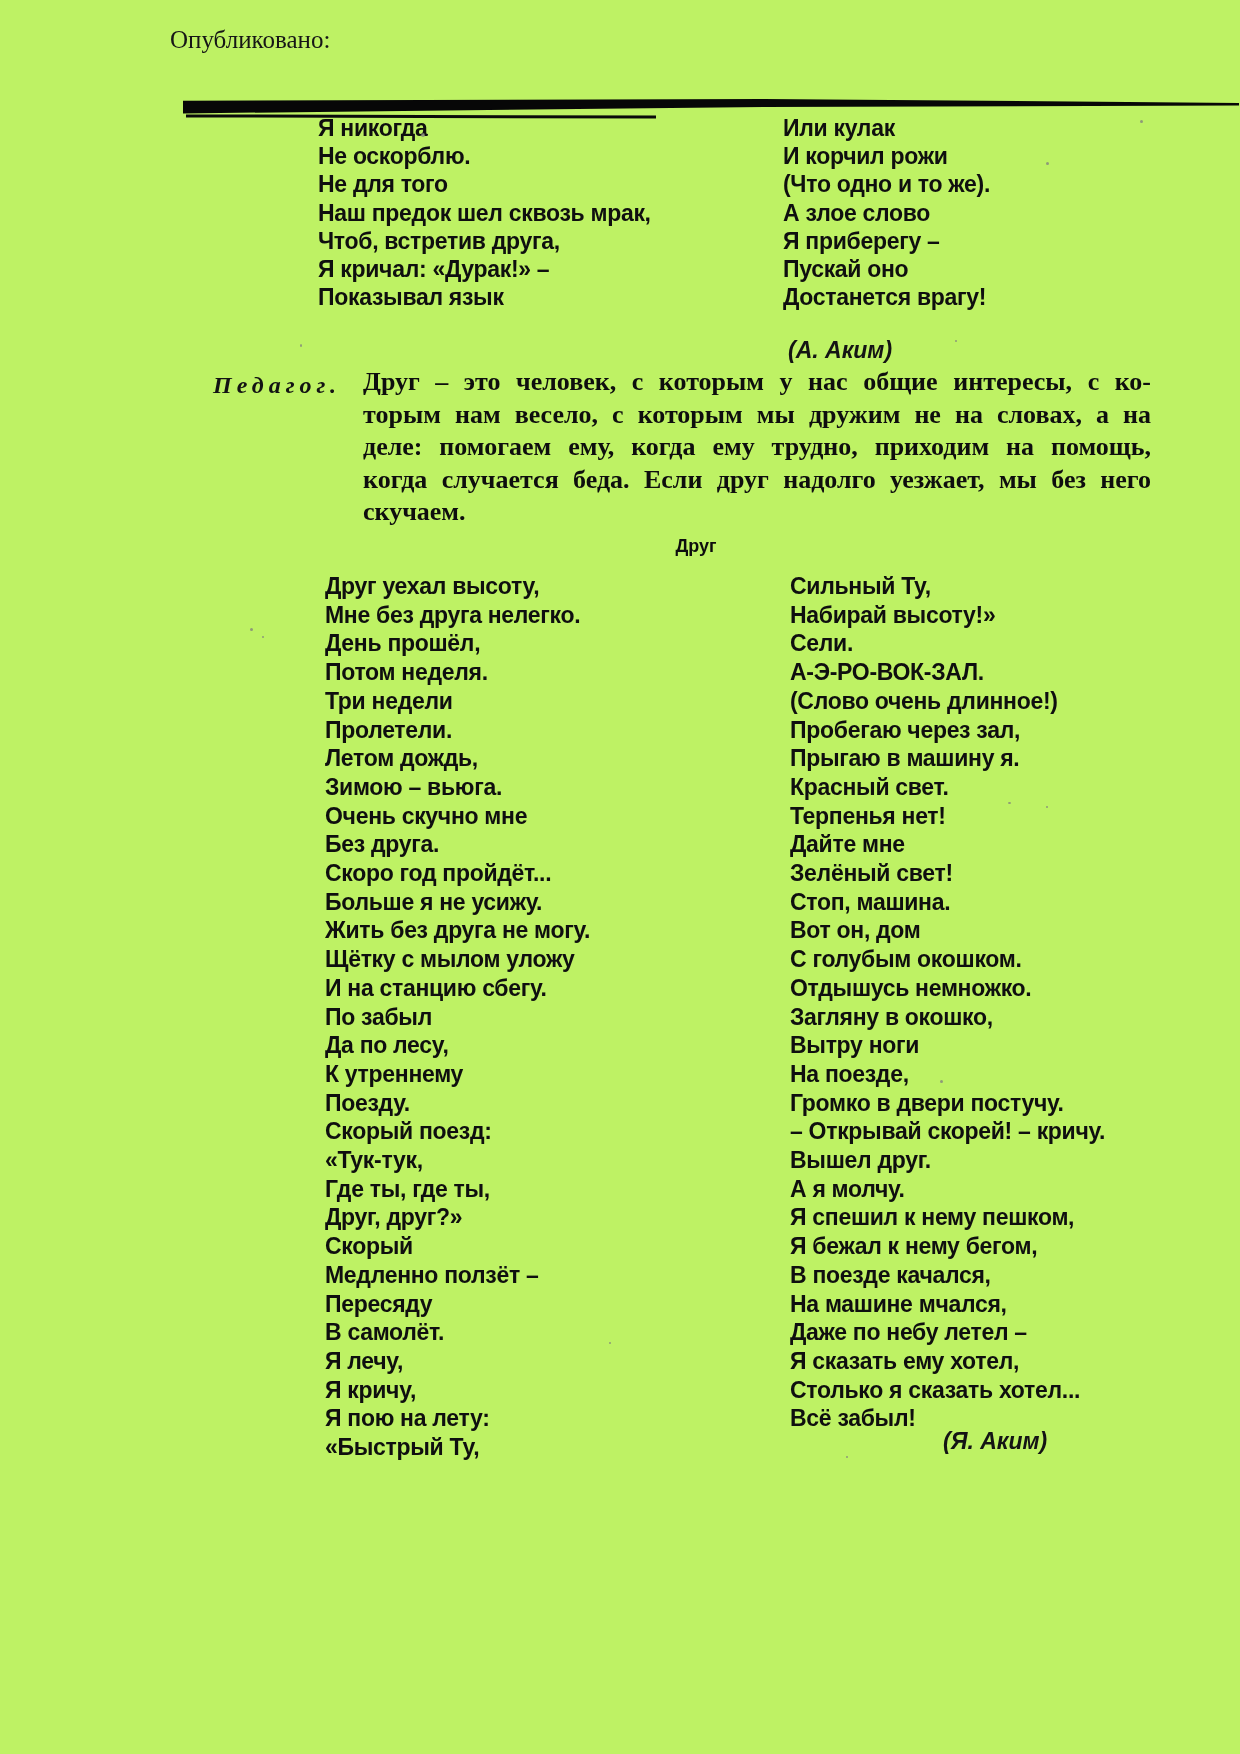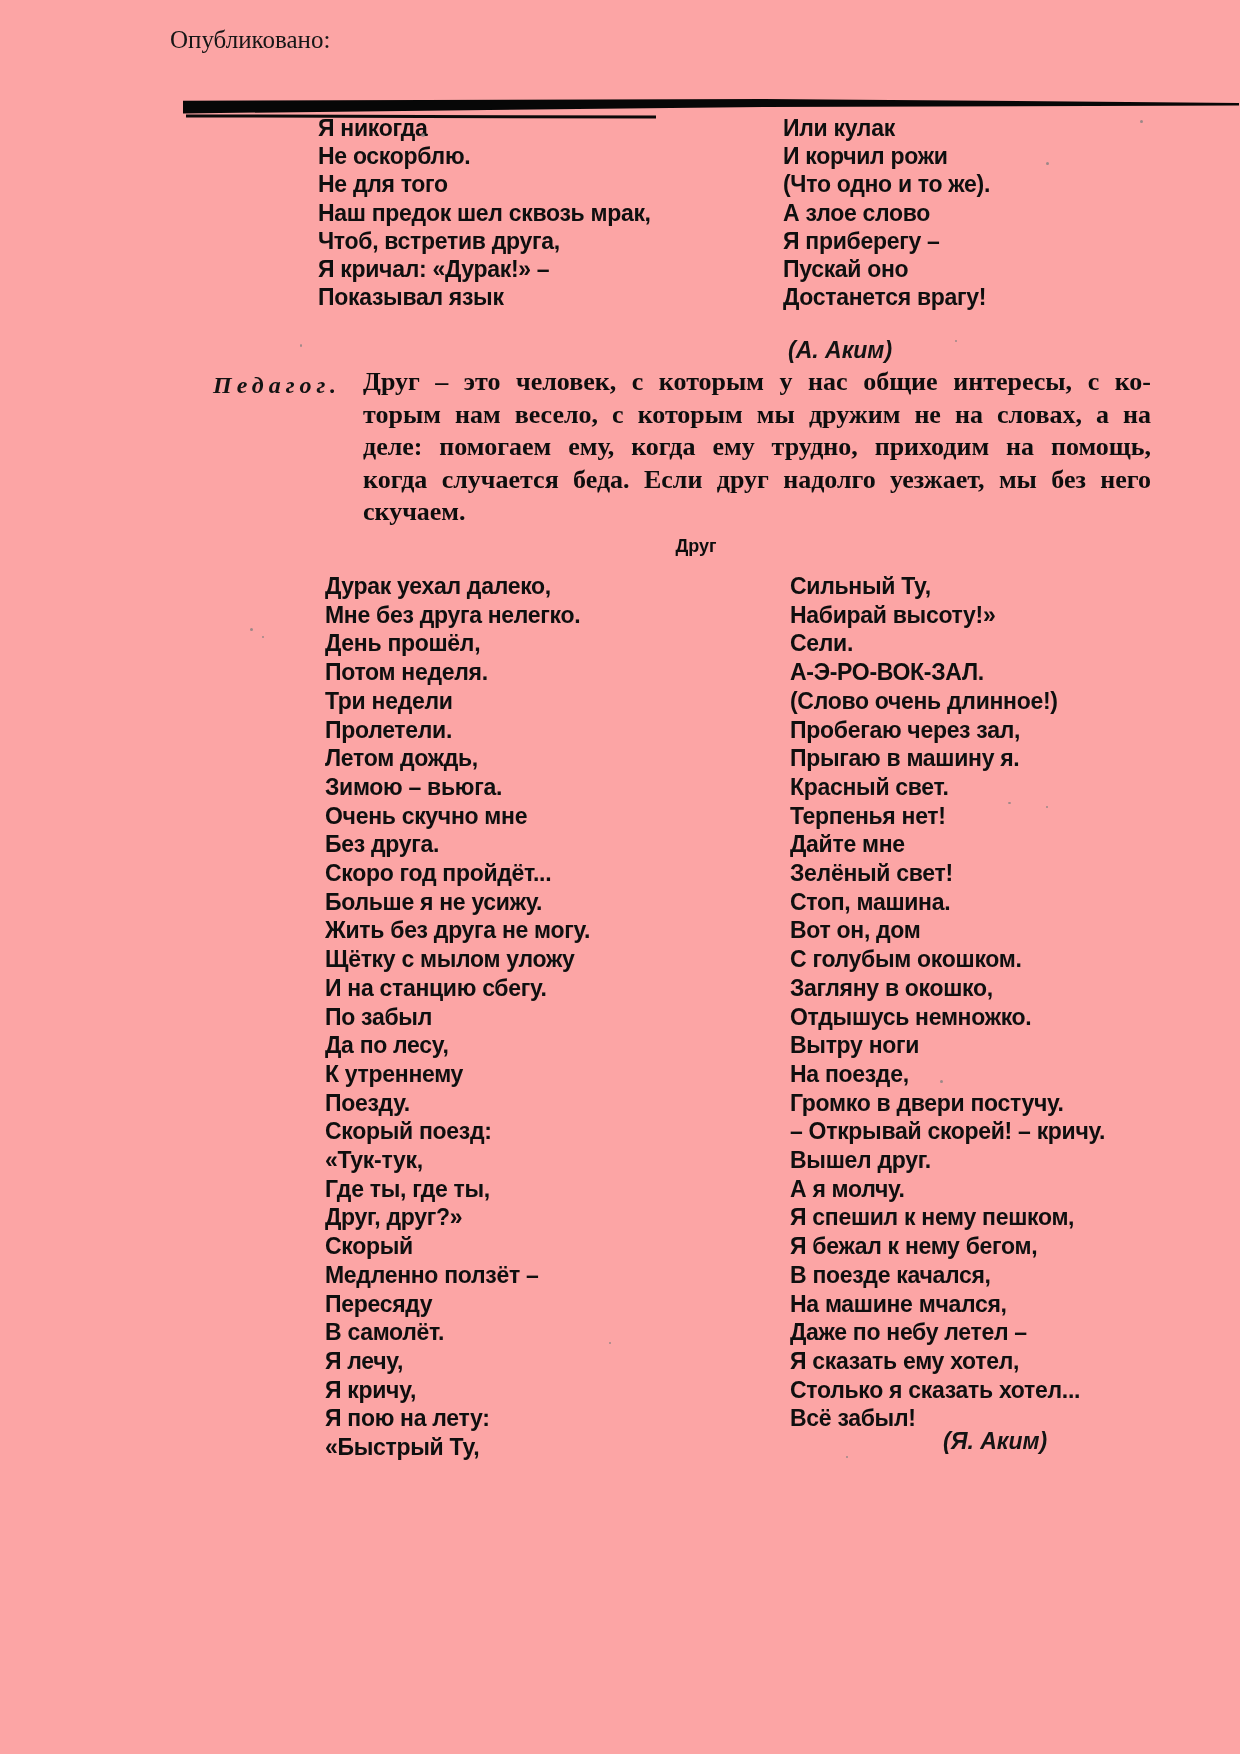--- a/index.html
+++ b/index.html
@@ -1,17 +1,17 @@
 <!DOCTYPE html>
 <html lang="ru"><head>
 <meta charset="utf-8">
 <style>
   html,body{margin:0;padding:0;background:#ffffff;}
   .sheet{
-    position:relative;width:1240px;height:1754px;background:#fca5a5;
+    position:relative;width:1240px;height:1754px;background:#bef264;
     color:#101010;font-family:"Liberation Sans",sans-serif;overflow:hidden;
   }
   
   .pub-label{
     position:absolute;left:170px;top:26px;
     font-family:"Liberation Serif",serif;font-size:25px;color:#161616;
     white-space:nowrap;
   }
   .pub-line{
     position:absolute;left:162px;top:57px;
@@ -103,21 +103,21 @@
       <div class="para-line">Друг – это человек, с которым у нас общие интересы, с ко-</div>
       <div class="para-line">торым нам весело, с которым мы дружим не на словах, а на</div>
       <div class="para-line">деле: помогаем ему, когда ему трудно, приходим на помощь,</div>
       <div class="para-line">когда случается беда. Если друг надолго уезжает, мы без него</div>
       <div class="para-line">скучаем.</div>
     </div>
 
   <div class="poem-title">Друг</div>
 
   <div class="pcol" id="poem2-left">
-      <div class="pline">Дурак уехал далеко,</div>
+      <div class="pline">Друг уехал высоту,</div>
       <div class="pline">Мне без друга нелегко.</div>
       <div class="pline">День прошёл,</div>
       <div class="pline">Потом неделя.</div>
       <div class="pline">Три недели</div>
       <div class="pline">Пролетели.</div>
       <div class="pline">Летом дождь,</div>
       <div class="pline">Зимою – вьюга.</div>
       <div class="pline">Очень скучно мне</div>
       <div class="pline">Без друга.</div>
       <div class="pline">Скоро год пройдёт...</div>
@@ -151,22 +151,22 @@
       <div class="pline">(Слово очень длинное!)</div>
       <div class="pline">Пробегаю через зал,</div>
       <div class="pline">Прыгаю в машину я.</div>
       <div class="pline">Красный свет.</div>
       <div class="pline">Терпенья нет!</div>
       <div class="pline">Дайте мне</div>
       <div class="pline">Зелёный свет!</div>
       <div class="pline">Стоп, машина.</div>
       <div class="pline">Вот он, дом</div>
       <div class="pline">С голубым окошком.</div>
+      <div class="pline">Отдышусь немножко.</div>
       <div class="pline">Загляну в окошко,</div>
-      <div class="pline">Отдышусь немножко.</div>
       <div class="pline">Вытру ноги</div>
       <div class="pline">На поезде,</div>
       <div class="pline">Громко в двери постучу.</div>
       <div class="pline">– Открывай скорей! – кричу.</div>
       <div class="pline">Вышел друг.</div>
       <div class="pline">А я молчу.</div>
       <div class="pline">Я спешил к нему пешком,</div>
       <div class="pline">Я бежал к нему бегом,</div>
       <div class="pline">В поезде качался,</div>
       <div class="pline">На машине мчался,</div>

